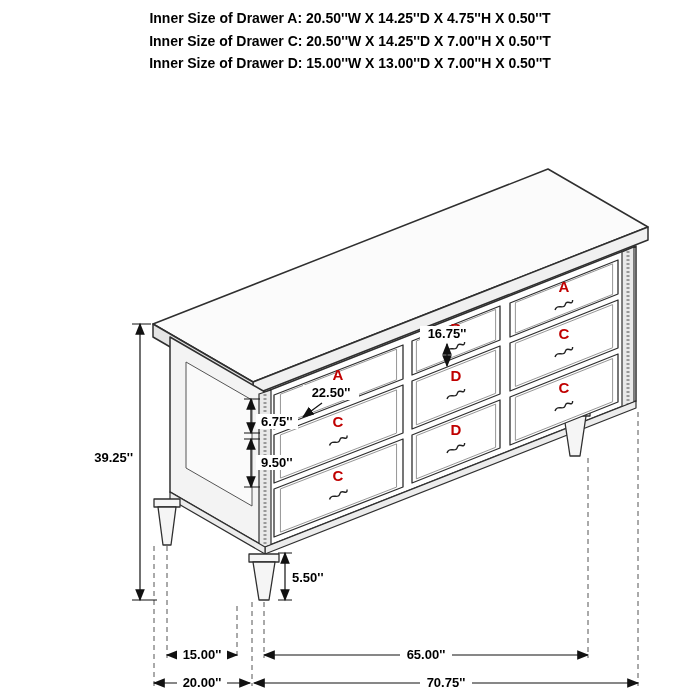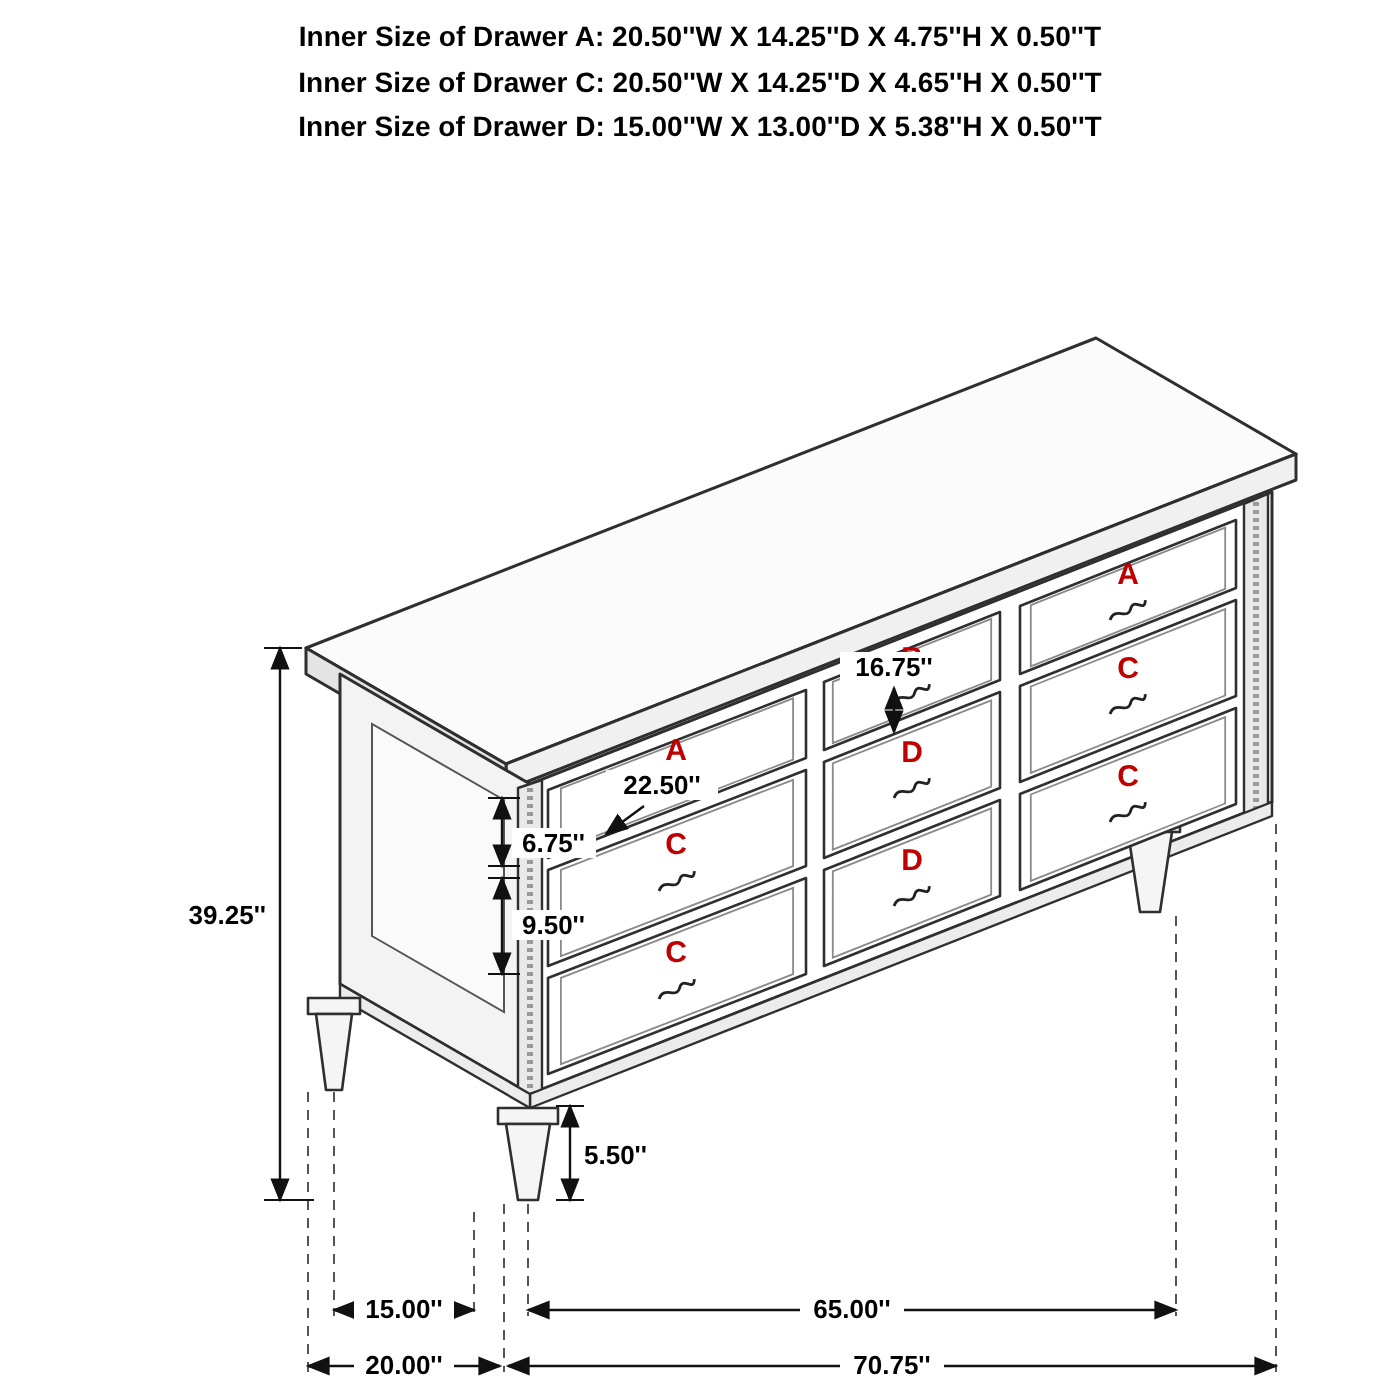--- a/index.html
+++ b/index.html
@@ -30,22 +30,22 @@
   .dim-end{text-anchor:end;}
   .letter{font-family:"Liberation Sans",sans-serif;font-weight:bold;font-size:15px;fill:#c00000;text-anchor:middle;}
 </style>
 </head>
 <body>
 
 <div class="canvas">
 
   <div class="spec-header">
     <div>Inner Size of Drawer A: 20.50''W X 14.25''D X 4.75''H X 0.50''T</div>
-    <div>Inner Size of Drawer C: 20.50''W X 14.25''D X 4.65''H X 0.50''T</div>
-    <div>Inner Size of Drawer D: 15.00''W X 13.00''D X 5.38''H X 0.50''T</div>
+    <div>Inner Size of Drawer C: 20.50''W X 14.25''D X 7.00''H X 0.50''T</div>
+    <div>Inner Size of Drawer D: 15.00''W X 13.00''D X 7.00''H X 0.50''T</div>
   </div>
 
   <svg class="diagram-svg" width="700" height="700" viewBox="0 0 700 700">
     <defs>
       <marker id="arr" markerWidth="11" markerHeight="9" refX="9" refY="4" orient="auto-start-reverse">
         <path d="M0,0 L10,4 L0,8 z" fill="#111"></path>
       </marker>
     </defs>
 
     <g>

